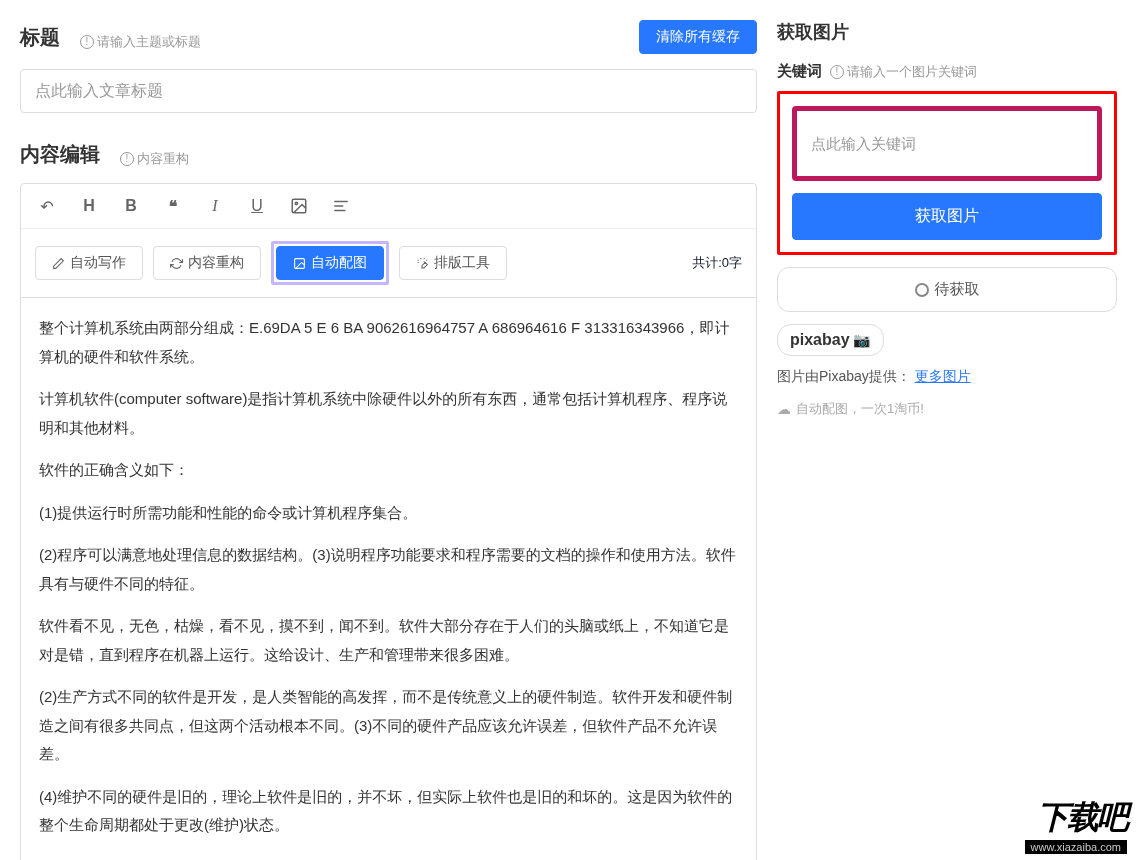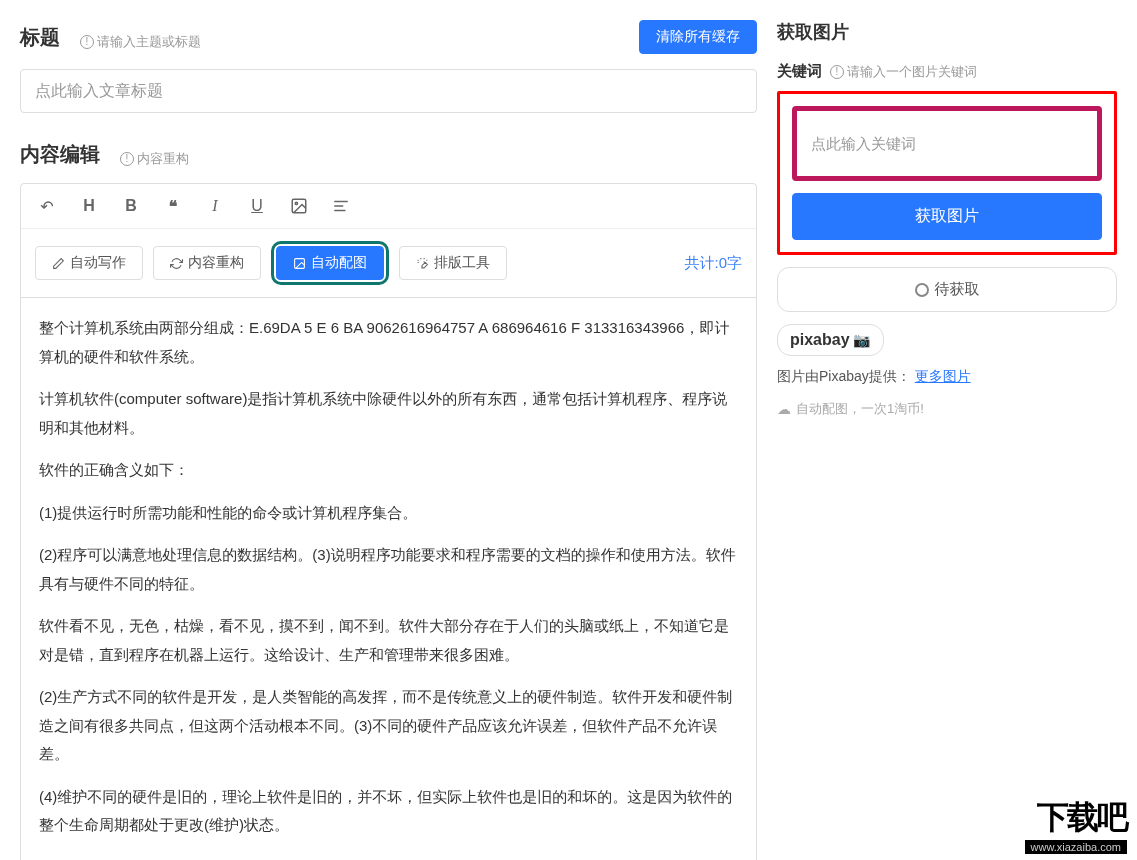--- a/index.html
+++ b/index.html
@@ -14,40 +14,40 @@
 .btn { display: inline-flex; align-items: center; gap: 5px; padding: 7px 16px; border-radius: 4px; border: 1px solid transparent; cursor: pointer; font-size: 14px; background: #fff; }
 .btn-primary { background: #2878ff; color: #fff; border-color: #2878ff; }
 .btn-default { background: #fff; color: #555; border: 1px solid #ddd; }
 .btn-active { background: #2878ff; color: #fff; border-color: #2878ff; }
 .title-input { width: 100%; padding: 12px 14px; border: 1px solid #ddd; border-radius: 4px; font-size: 16px; color: #666; }
 .title-input::placeholder { color: #999; }
 .toolbar-wrap { border: 1px solid #ddd; border-radius: 4px 4px 0 0; }
 .format-toolbar { display: flex; align-items: center; gap: 18px; padding: 10px 14px; border-bottom: 1px solid #eee; }
 .fmt-btn { background: none; border: none; cursor: pointer; color: #666; font-size: 16px; display: flex; align-items: center; justify-content: center; width: 24px; height: 24px; }
 .action-toolbar { display: flex; align-items: center; gap: 10px; padding: 12px 14px; }
-.word-count { margin-left: auto; color: #3b82f6; font-size: 15px; }
-.highlight-box { border: 3px solid #0f766e; padding: 2px; border-radius: 10px; }
+.word-count { margin-left: auto; color: #0f172a; font-size: 13px; }
+.highlight-box { border: 3px solid #c4b5fd; padding: 2px; border-radius: 2px; }
 .content-body { border: 1px solid #ddd; border-top: none; padding: 16px 18px; min-height: 500px; font-size: 15px; line-height: 1.9; color: #333; }
 .content-body p { margin-bottom: 14px; }
 .sb-title { font-size: 18px; font-weight: bold; margin-bottom: 18px; }
 .sb-label { font-size: 15px; font-weight: bold; display: flex; align-items: center; gap: 8px; margin-bottom: 10px; }
 .keyword-box { border: 3px solid #ff0000; padding: 12px; border-radius: 2px; margin-bottom: 12px; }
 .keyword-input { width: 100%; padding: 24px 14px; border: 5px solid #be185d; border-radius: 4px; font-size: 15px; margin-bottom: 12px; }
 .keyword-input::placeholder { color: #999; }
 .btn-block { width: 100%; justify-content: center; padding: 12px; font-size: 16px; }
 .pending-btn { width: 100%; padding: 12px; border: 1px solid #ddd; background: #fff; border-radius: 12px; display: flex; align-items: center; justify-content: center; gap: 6px; color: #555; font-size: 15px; margin-bottom: 12px; }
 .pending-icon { width: 14px; height: 14px; border: 2px solid #888; border-radius: 50%; }
 .pixabay-logo { border: 1px solid #ddd; border-radius: 14px; padding: 6px 12px; display: inline-flex; align-items: center; gap: 4px; font-size: 16px; font-weight: bold; color: #333; margin-bottom: 12px; }
 .camera-icon { font-size: 14px; }
 .credit-line { font-size: 14px; color: #555; margin-bottom: 14px; }
 .credit-link { color: #2878ff; text-decoration: underline; }
 .footer-note { font-size: 13px; color: #aaa; display: flex; align-items: center; gap: 5px; }
 .cloud-icon { font-size: 14px; }
 .watermark { position: fixed; right: 10px; bottom: 6px; display:flex; flex-direction:column; align-items:flex-end; pointer-events:none; }
-.wm-big { font-size: 32px; font-weight: bold; color:#000; text-shadow: 2px 2px 0 #fff, -2px -2px 0 #fff, 2px -2px 0 #fff, -2px 2px 0 #fff; letter-spacing: -2px; }
+.wm-big { font-size: 32px; font-weight: bold; font-style: italic; color:#000; text-shadow: 2px 2px 0 #fff, -2px -2px 0 #fff, 2px -2px 0 #fff, -2px 2px 0 #fff; letter-spacing: -2px; }
 .wm-small { font-size: 11px; color: #ccc; background: #000; padding: 1px 6px; }
 .mt { margin-top: 28px; }
 </style>
 </head>
 <body>
 
 <div class="container">
   <div class="main">
 
     <div class="section-header">

